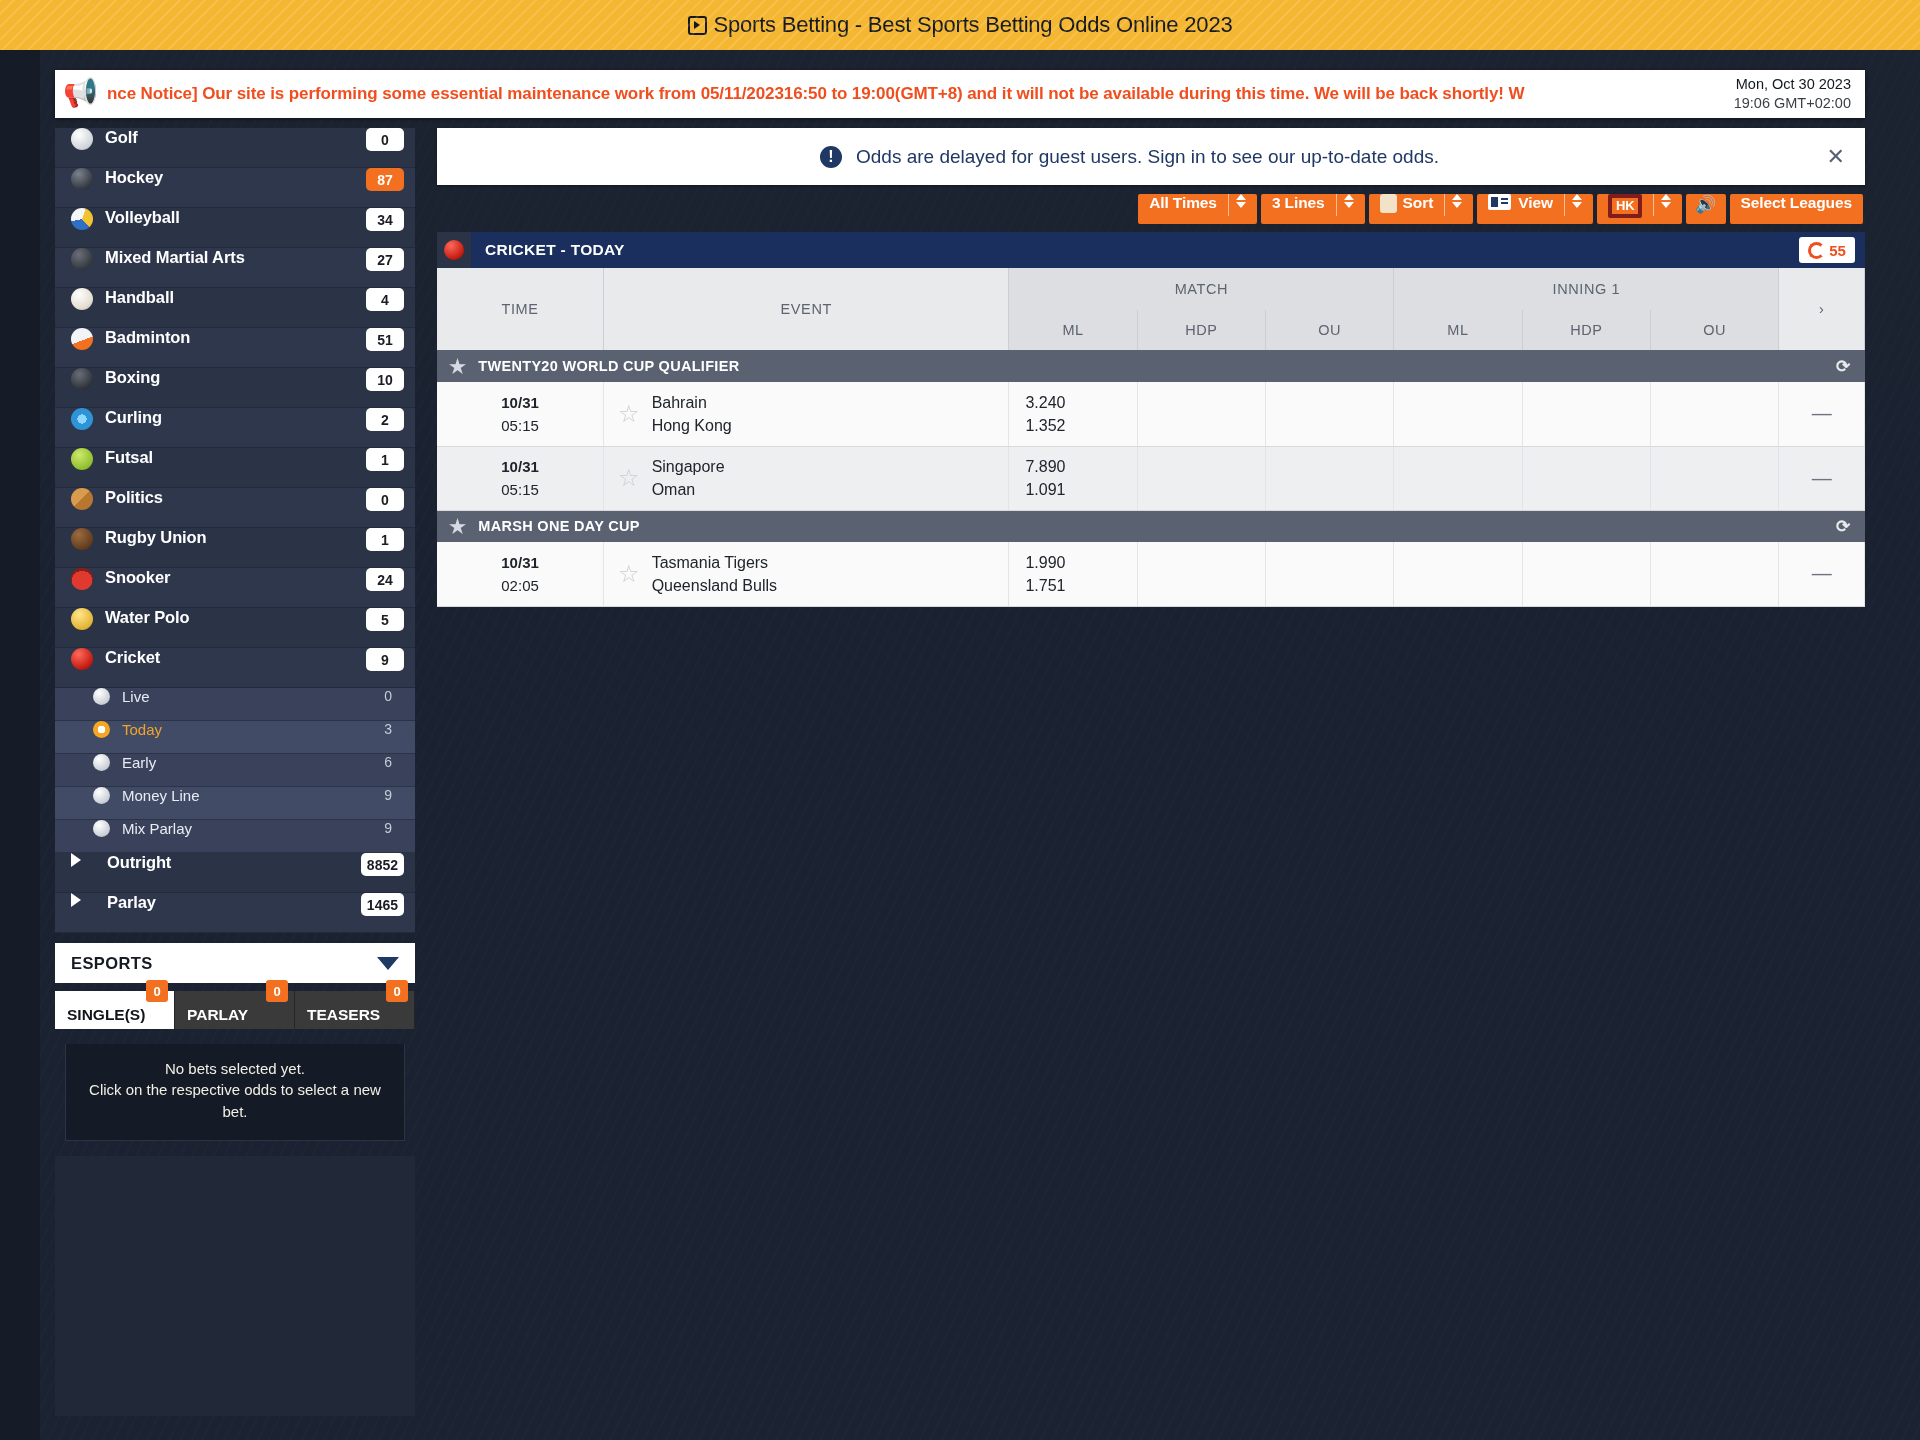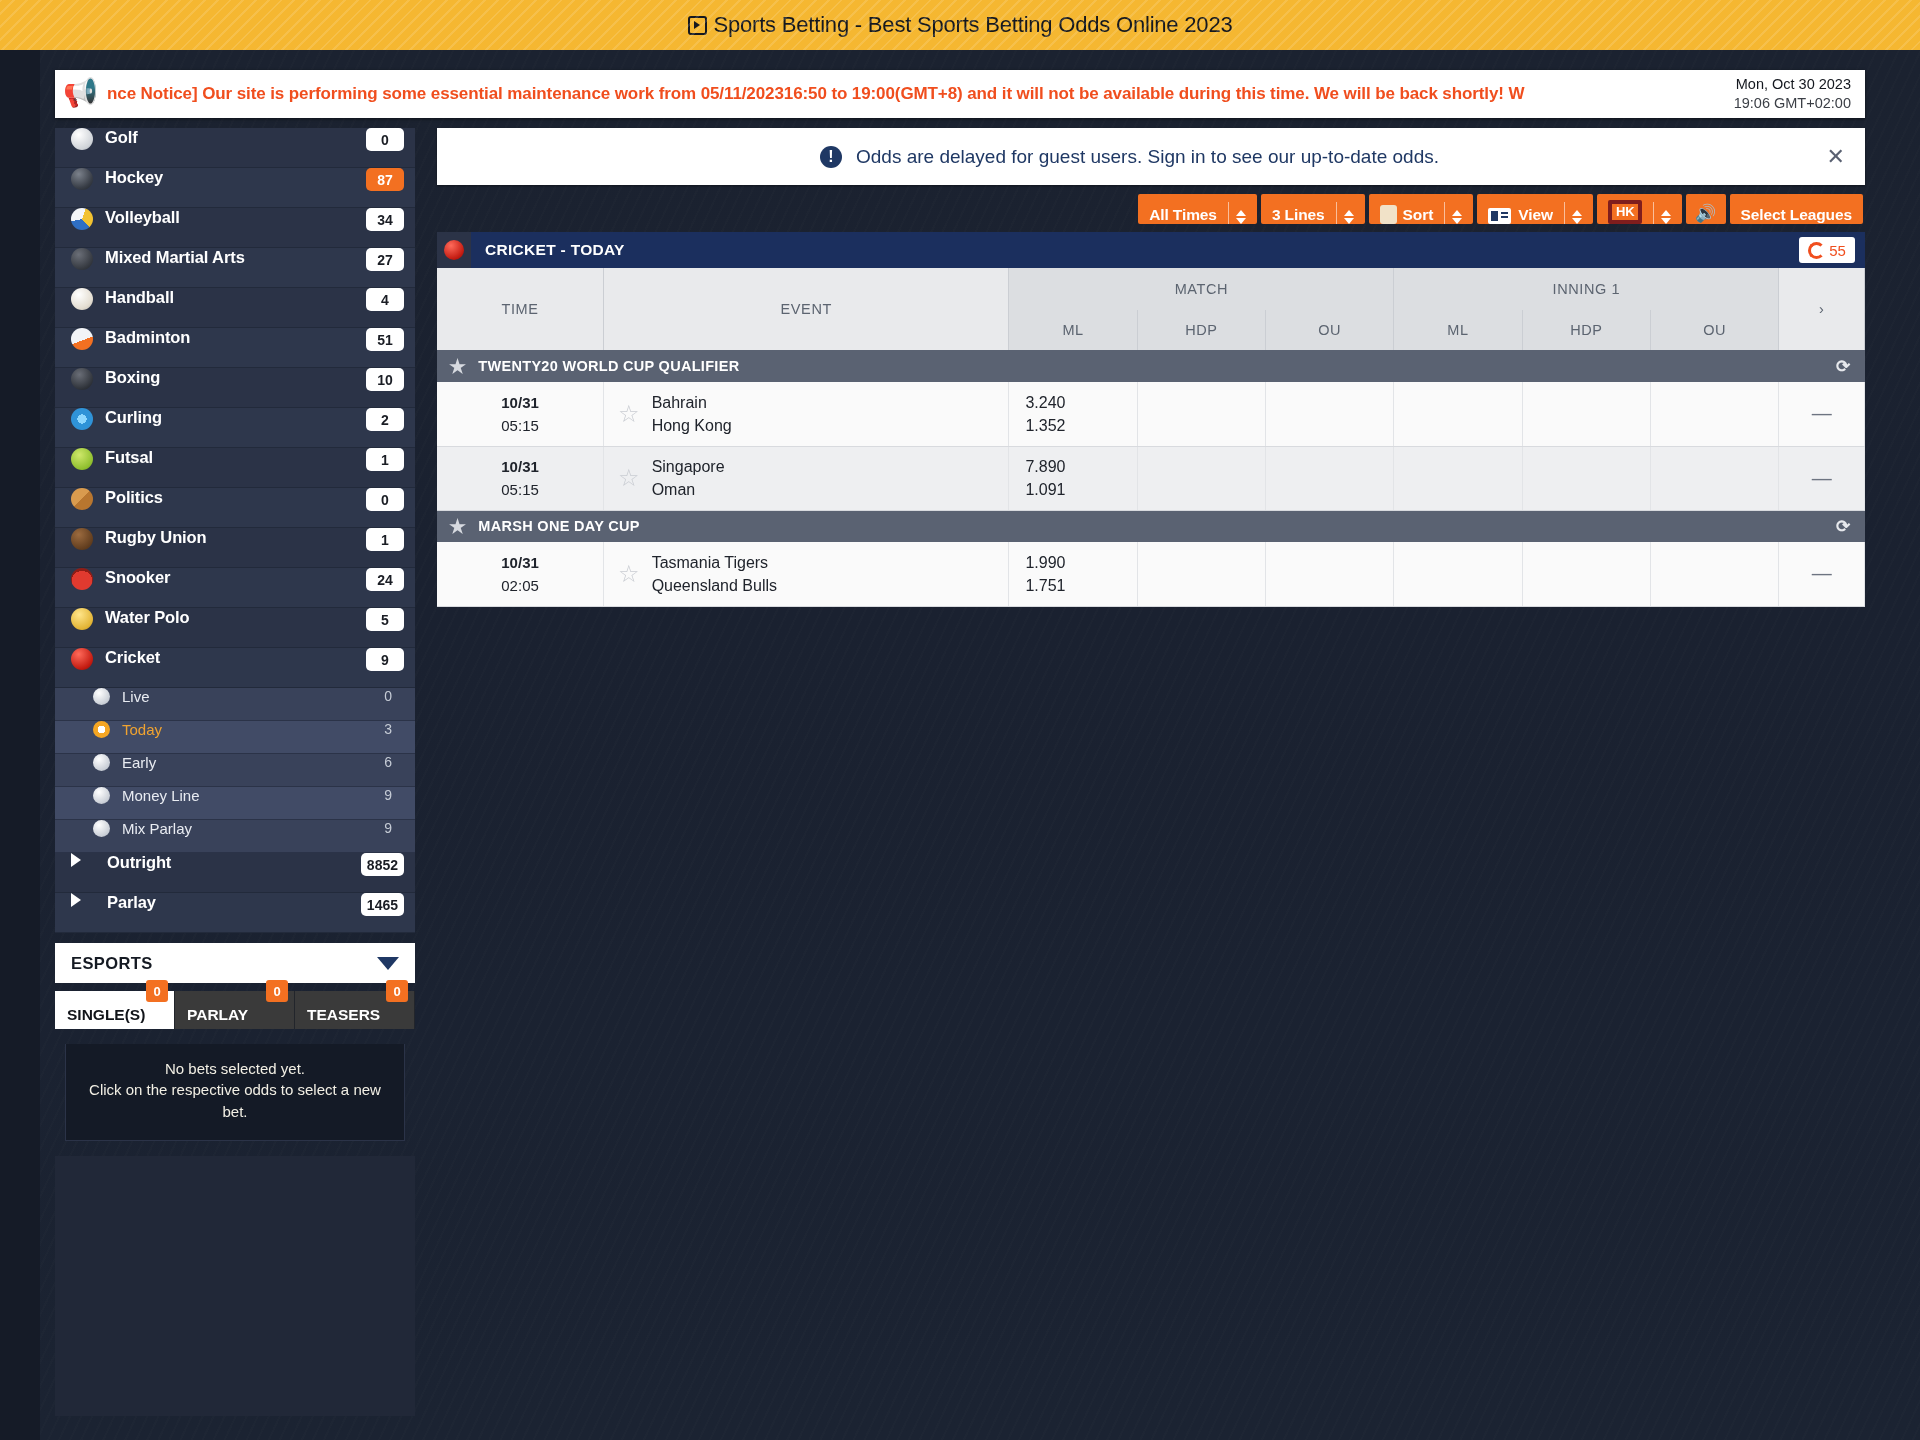--- a/index.html
+++ b/index.html
@@ -233,21 +233,21 @@
     position: absolute; right: 20px; top: 50%; transform: translateY(-50%);
     font-size: 22px; color: #5a6172; font-weight: 300;
   }
   .toolbar {
     display: flex; justify-content: flex-end; align-items: center;
     gap: 4px; padding: 9px 2px 8px 0;
   }
   .tbtn {
     background: #f37021; color: #fff;
     height: 30px; border-radius: 2px;
-    display: flex; align-items: flex-end;
+    display: flex; align-items: flex-start;
     font-size: 15.5px; font-weight: bold;
     padding: 0 11px;
     letter-spacing: -0.1px;
   }
   .tbtn .sep {
     width: 1px; height: 22px; background: rgba(255,255,255,.55);
     margin: 0 7px 0 11px;
   }
   .spin {
     display: inline-flex; flex-direction: column; gap: 2px;
@@ -301,21 +301,21 @@
     background: radial-gradient(circle at 35% 28%, #ff6a5a, #c21a10 70%, #7d0d07);
   }
   .sport-head .ttl {
     margin-left: 14px; font-size: 15.5px; font-weight: bold; letter-spacing: .3px;
   }
   .refresh-chip {
     position: absolute; right: 10px; top: 5px;
     height: 26px; min-width: 56px;
     background: #fff; border-radius: 3px;
     display: flex; align-items: center; justify-content: center; gap: 4px;
-    color: #f04e1e; font-weight: normal; font-size: 15px;
+    color: #f04e1e; font-weight: bold; font-size: 15px;
     padding: 0 7px;
   }
   .refresh-chip .rico {
     width: 17px; height: 17px; border-radius: 50%;
     border: 3px solid #f04e1e; border-right-color: transparent;
   }
   
   .tbl { width: 100%; border-collapse: collapse; background: #e9eaec; }
   .hdr-top th, .hdr-bot th {
     color: #5c6470; font-weight: normal;

